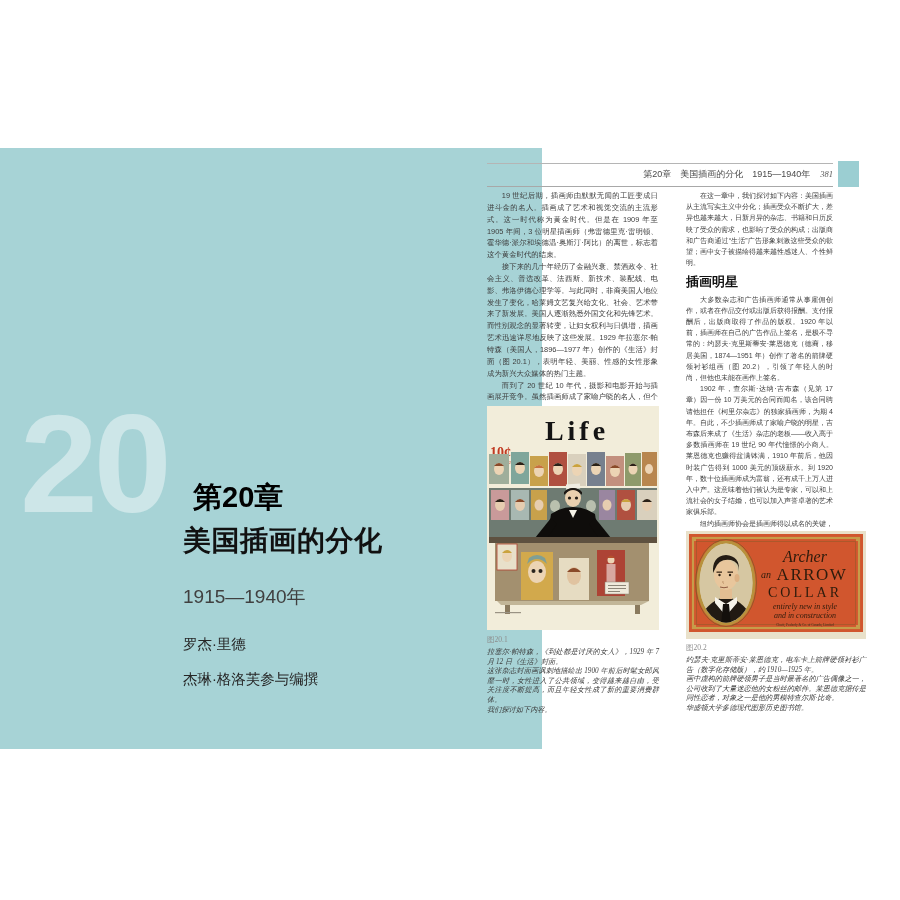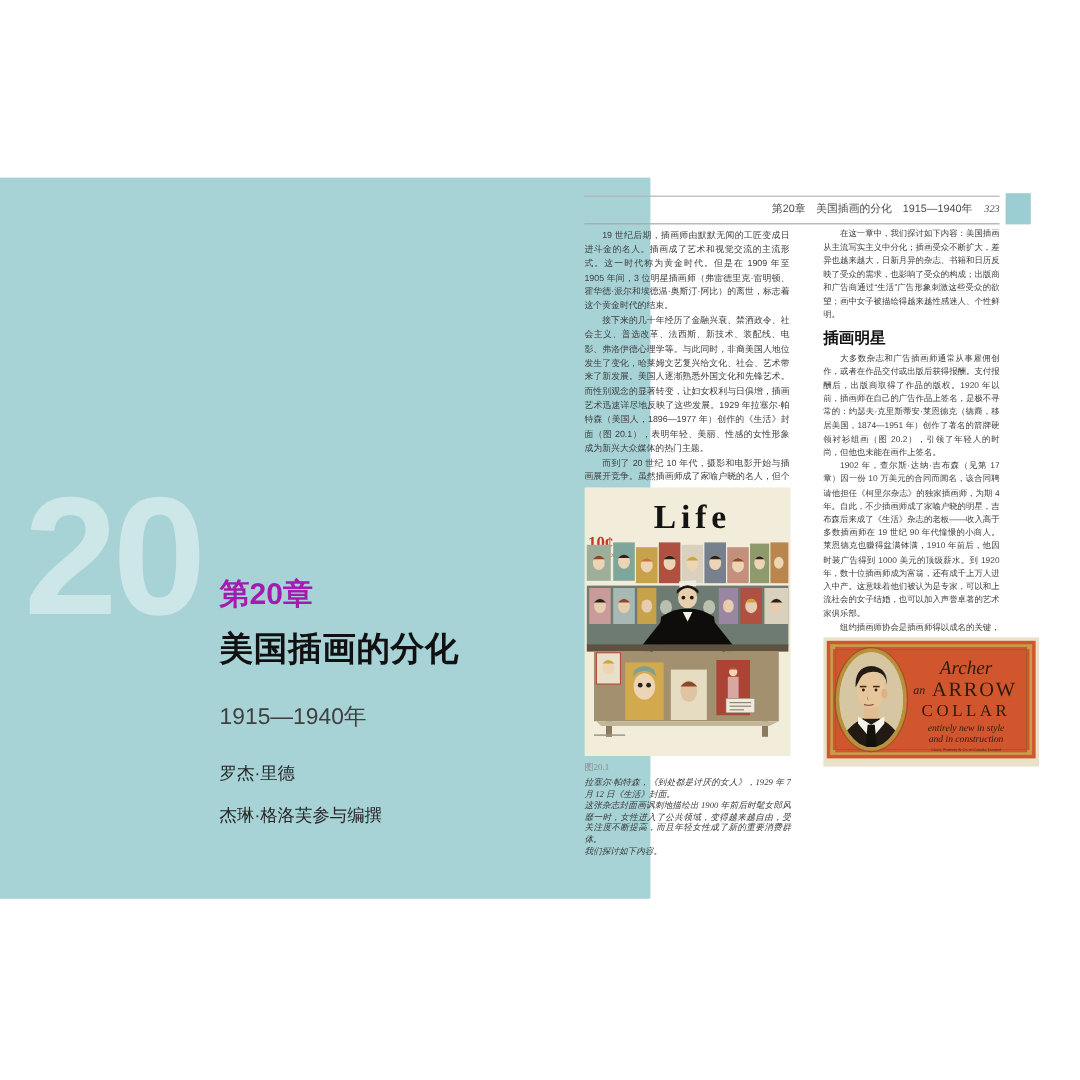--- a/index.html
+++ b/index.html
@@ -3,21 +3,21 @@
 <meta charset="utf-8">
 <style>
   html,body{margin:0;padding:0;background:#fff;}
   .stage{position:relative;width:900px;height:900px;background:#ffffff;overflow:hidden;
          font-family:"Liberation Sans",sans-serif;}
 
   
   .chapter-panel{position:absolute;left:0;top:148px;width:542px;height:601px;background:#a7d3d6;}
   .watermark{position:absolute;left:20px;top:246px;font-size:140px;font-weight:bold;
              line-height:1;color:#cde6e8;letter-spacing:-4px;}
-  .chapter-label{position:absolute;left:183px;top:330px;font-size:25px;font-weight:bold;color:#a21caf;}
+  .chapter-label{position:absolute;left:193px;top:330px;font-size:29px;font-weight:bold;color:#000000;}
   .chapter-title{position:absolute;left:183px;top:374px;font-size:28px;font-weight:bold;color:#111;letter-spacing:0.5px;}
   .chapter-years{position:absolute;left:183px;top:436px;font-size:19px;color:#404040;}
   .chapter-author{position:absolute;left:183px;top:487px;font-size:14.5px;color:#262626;}
   .chapter-contrib{position:absolute;left:183px;top:522px;font-size:14.5px;color:#262626;}
 
   
   .rule{position:absolute;left:487px;width:346px;height:1px;background:#a8a8a8;}
   .rule-top{top:163px;background:#b5b5b5;}
   .rule-mid{top:186px;}
   .running-head{position:absolute;left:487px;top:168px;width:346px;text-align:right;
@@ -53,21 +53,21 @@
     <div class="watermark">20</div>
     <div class="chapter-label">第20章</div>
     <div class="chapter-title">美国插画的分化</div>
     <div class="chapter-years">1915—1940年</div>
     <div class="chapter-author">罗杰·里德</div>
     <div class="chapter-contrib">杰琳·格洛芙参与编撰</div>
   </aside>
 
   <div class="rule rule-top"></div>
   <div class="running-head">
-    <span>第20章　美国插画的分化　1915—1940年</span><span class="pageno">323</span>
+    <span>第20章　美国插画的分化　1915—1940年</span><span class="pageno">381</span>
   </div>
   <div class="page-tab"></div>
   <div class="rule rule-mid"></div>
 
   <div class="col col-left">
     <p>19 世纪后期，插画师由默默无闻的工匠变成日进斗金的名人。插画成了艺术和视觉交流的主流形式。这一时代称为黄金时代。但是在 1909 年至 1905 年间，3 位明星插画师（弗雷德里克·雷明顿、霍华德·派尔和埃德温·奥斯汀·阿比）的离世，标志着这个黄金时代的结束。</p>
     <p>接下来的几十年经历了金融兴衰、禁酒政令、社会主义、普选改革、法西斯、新技术、装配线、电影、弗洛伊德心理学等。与此同时，非裔美国人地位发生了变化，哈莱姆文艺复兴给文化、社会、艺术带来了新发展。美国人逐渐熟悉外国文化和先锋艺术。而性别观念的显著转变，让妇女权利与日俱增，插画艺术迅速详尽地反映了这些发展。1929 年拉塞尔·帕特森（美国人，1896—1977 年）创作的《生活》封面（图 20.1），表明年轻、美丽、性感的女性形象成为新兴大众媒体的热门主题。</p>
     <p>而到了 20 世纪 10 年代，摄影和电影开始与插画展开竞争。虽然插画师成了家喻户晓的名人，但个人表达自主性和公司需求之间的矛盾（常被描述为艺术与工艺、艺术与商业间的矛盾）也使插画受到大量的批评。</p>
   </div>
 
@@ -229,14 +229,20 @@
       <text x="119" y="31" text-anchor="middle" font-size="16" font-style="italic">Archer</text>
       <text x="80" y="47" text-anchor="middle" font-size="10" font-style="italic">an</text>
       <text x="126" y="49" text-anchor="middle" font-size="17" letter-spacing="1.5">ARROW</text>
       <text x="119" y="66" text-anchor="middle" font-size="14" letter-spacing="3">COLLAR</text>
       <text x="119" y="78" text-anchor="middle" font-size="8" font-style="italic">entirely new in style</text>
       <text x="119" y="87" text-anchor="middle" font-size="8" font-style="italic">and in construction</text>
       <text x="119" y="94.5" text-anchor="middle" font-size="3.4" fill="#46281a">Cluett, Peabody &amp; Co. of Canada, Limited</text>
     </g>
   </svg>
 
+  <div class="caption caption-2">
+    <div class="cap-label">图20.2</div>
+    <p>约瑟夫·克里斯蒂安·莱恩德克，电车卡上箭牌硬领衬衫广告（数字化存储版），约 1910—1925 年。</p>
+    <p>画中虚构的箭牌硬领男子是当时最著名的广告偶像之一，公司收到了大量迷恋他的女粉丝的邮件。莱恩德克据传是同性恋者，对象之一是他的男模特查尔斯·比奇。</p>
+    <p>华盛顿大学多德现代图形历史图书馆。</p>
+  </div>
 
 </div>
 
 </body></html>

